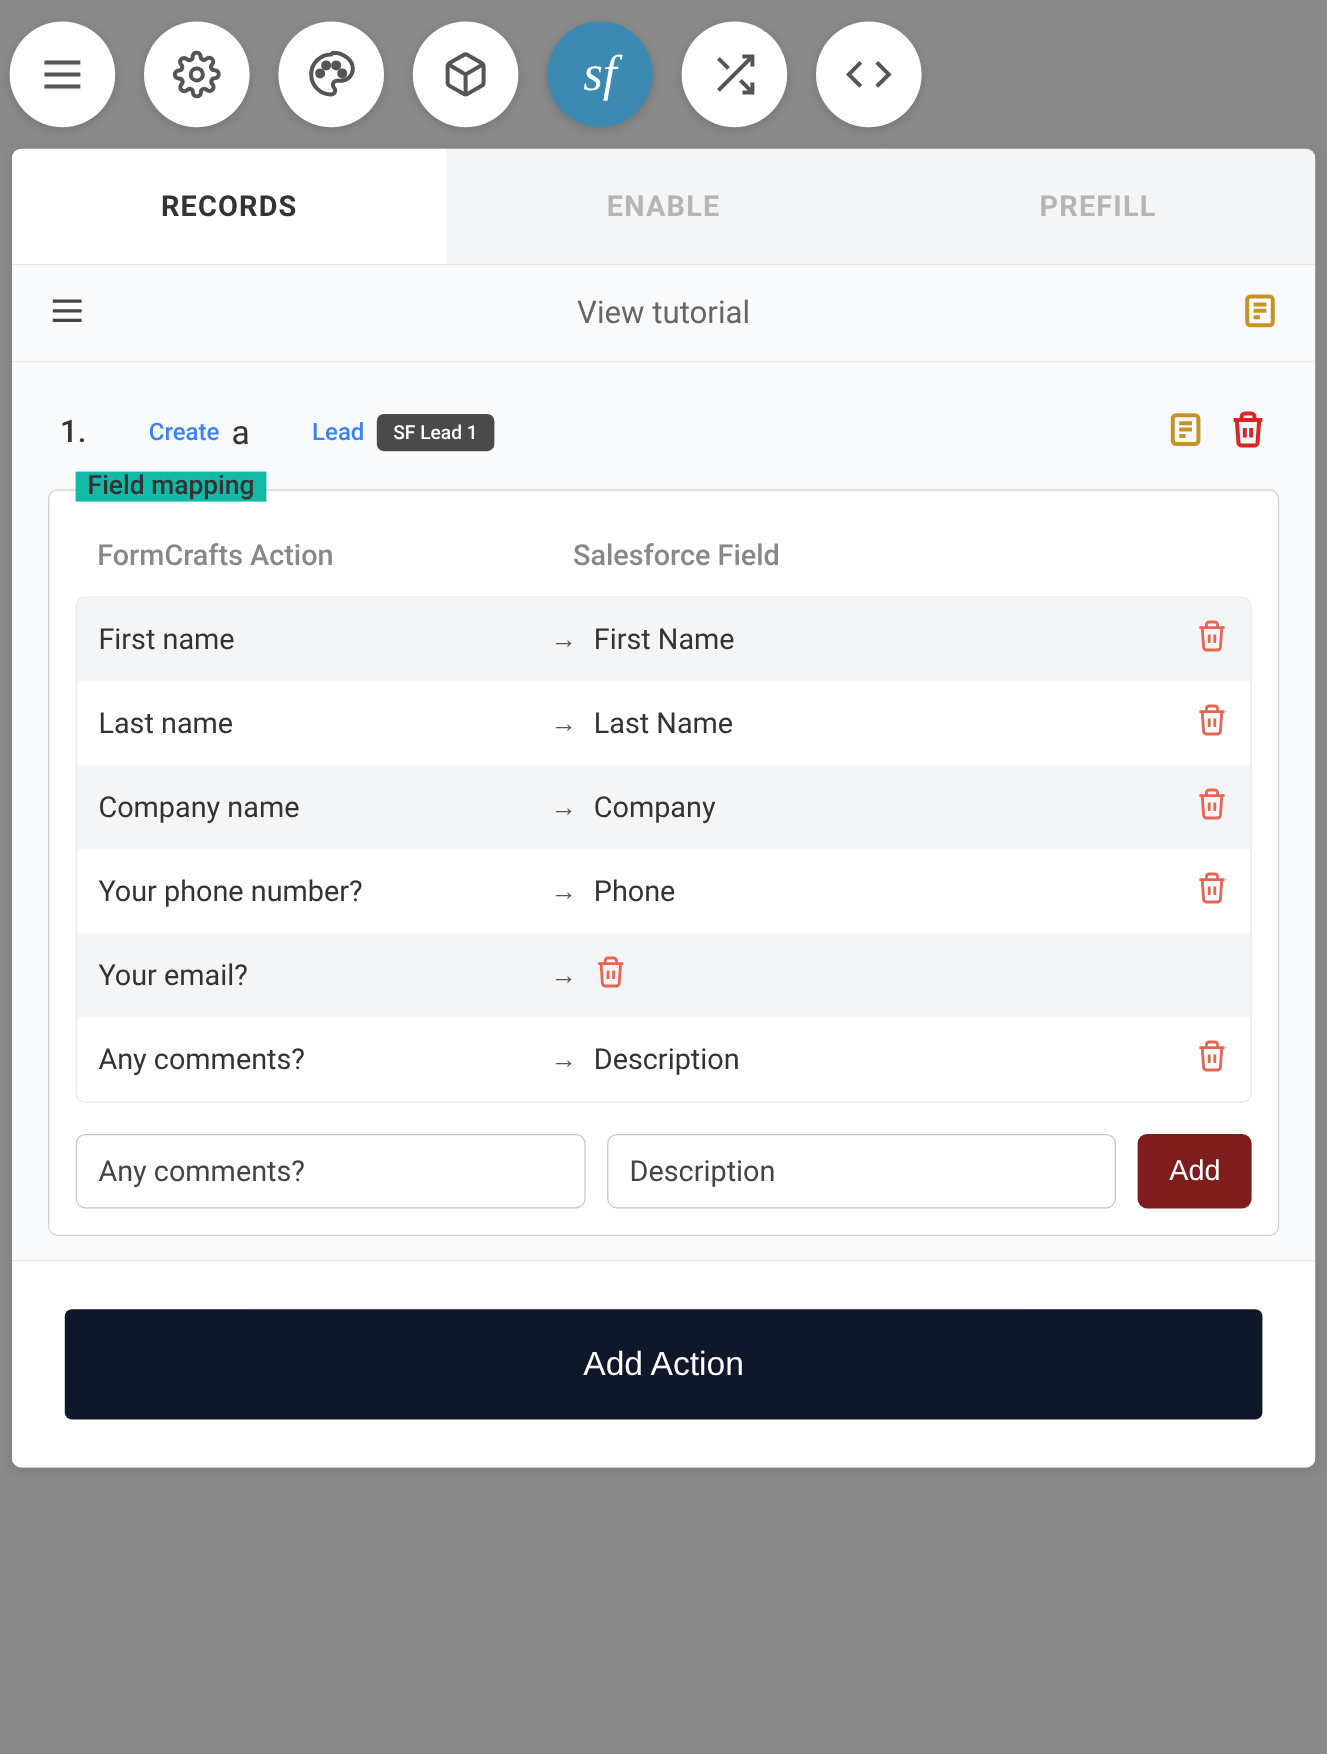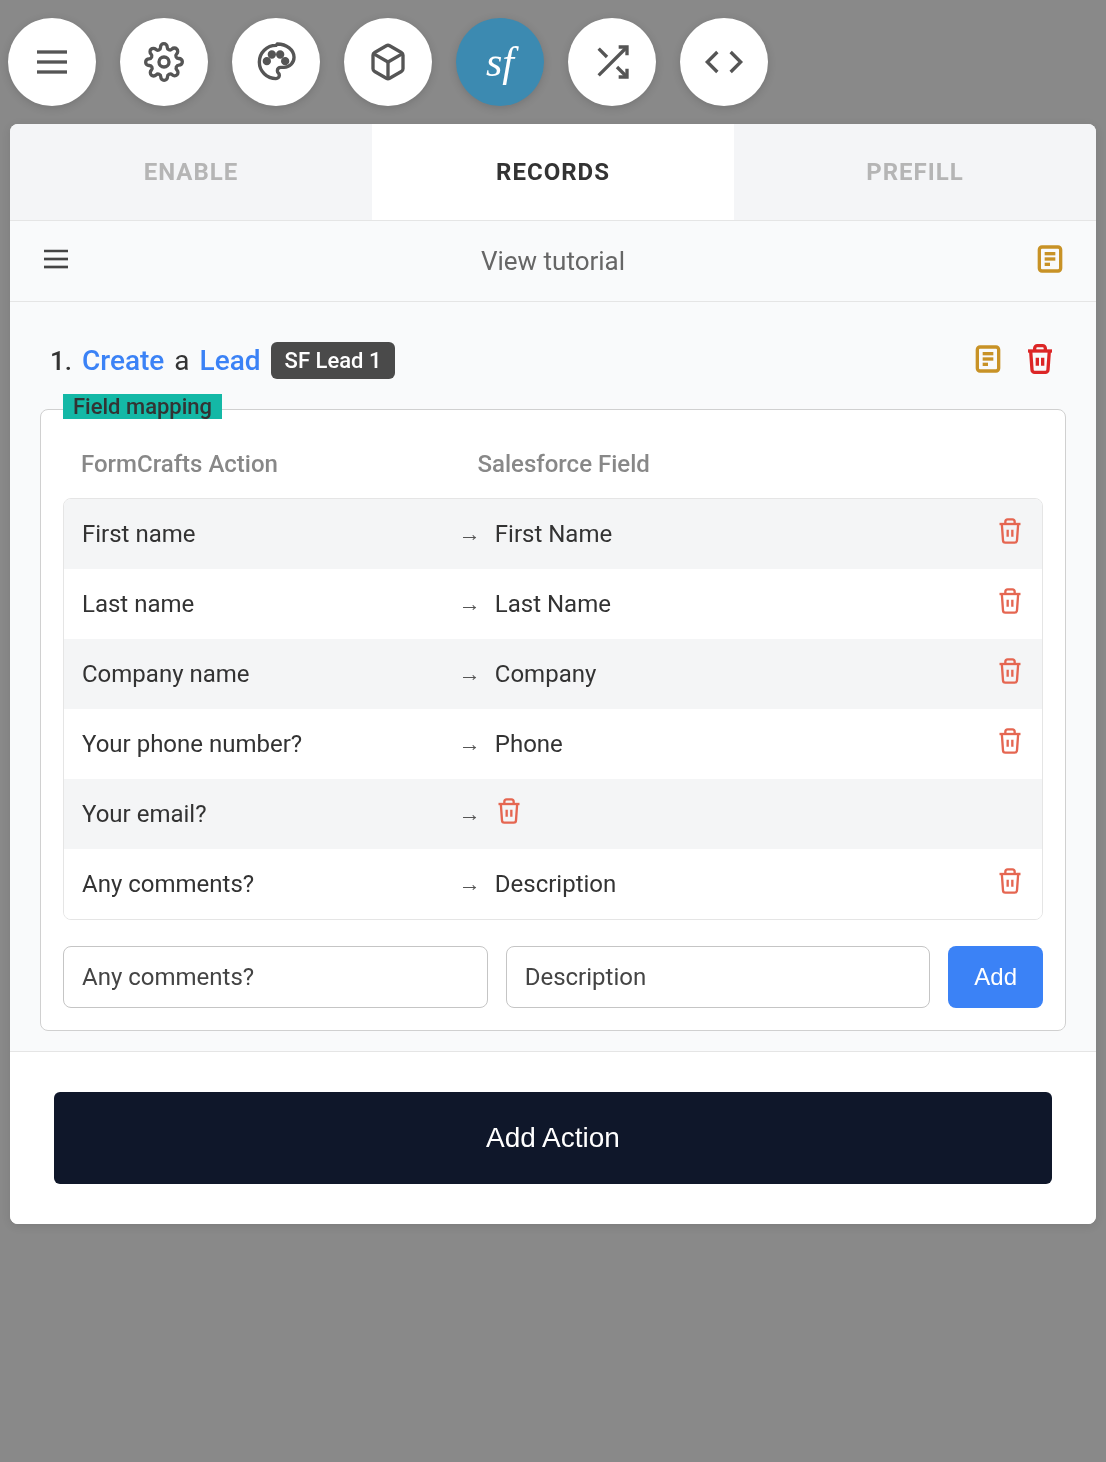--- a/index.html
+++ b/index.html
@@ -115,34 +115,35 @@
       gap: 10px;
       margin-bottom: 30px;
       padding: 0 10px;
     }
     .action-num {
       font-size: 26px;
       color: #333;
       font-weight: 500;
     }
     .action-link {
-      font-size: 28px;
+      font-size: 20px;
       color: #3b82f6;
       font-weight: 500;
+      margin-left: 42px;
     }
     .action-text {
       font-size: 28px;
       color: #333;
     }
     .badge {
       background: #4a4a4a;
       color: #fff;
       padding: 6px 14px;
       border-radius: 6px;
-      font-size: 22px;
+      font-size: 16px;
       font-weight: 500;
     }
     .action-icons {
       margin-left: auto;
       display: flex;
       gap: 20px;
     }
     .action-icons svg {
       width: 32px;
       height: 32px;
@@ -219,21 +220,21 @@
     .select-box {
       flex: 1;
       border: 1px solid #c5c5c5;
       border-radius: 8px;
       padding: 16px 18px;
       font-size: 24px;
       color: #444;
       background: #fff;
     }
     .add-btn {
-      background: #3b82f6;
+      background: #7f1d1d;
       color: #fff;
       border: none;
       border-radius: 8px;
       padding: 0 26px;
       font-size: 24px;
       font-weight: 500;
       cursor: pointer;
     }
     .footer {
       border-top: 1px solid #e5e5e5;
@@ -300,22 +301,22 @@
   <div class="circle-btn">
     <svg viewBox="0 0 24 24">
         <polyline points="16 18 22 12 16 6"></polyline>
         <polyline points="8 6 2 12 8 18"></polyline>
       </svg>
   </div>
 </div>
 
 <div class="panel">
   <div class="tabs">
+    <div class="tab active">RECORDS</div>
     <div class="tab inactive">ENABLE</div>
-    <div class="tab active">RECORDS</div>
     <div class="tab inactive">PREFILL</div>
   </div>
 
   <div class="subheader">
     <div class="hamburger-sm">
       <svg viewBox="0 0 24 24">
           <line x1="3" y1="6" x2="21" y2="6"></line>
           <line x1="3" y1="12" x2="21" y2="12"></line>
           <line x1="3" y1="18" x2="21" y2="18"></line>
         </svg>

